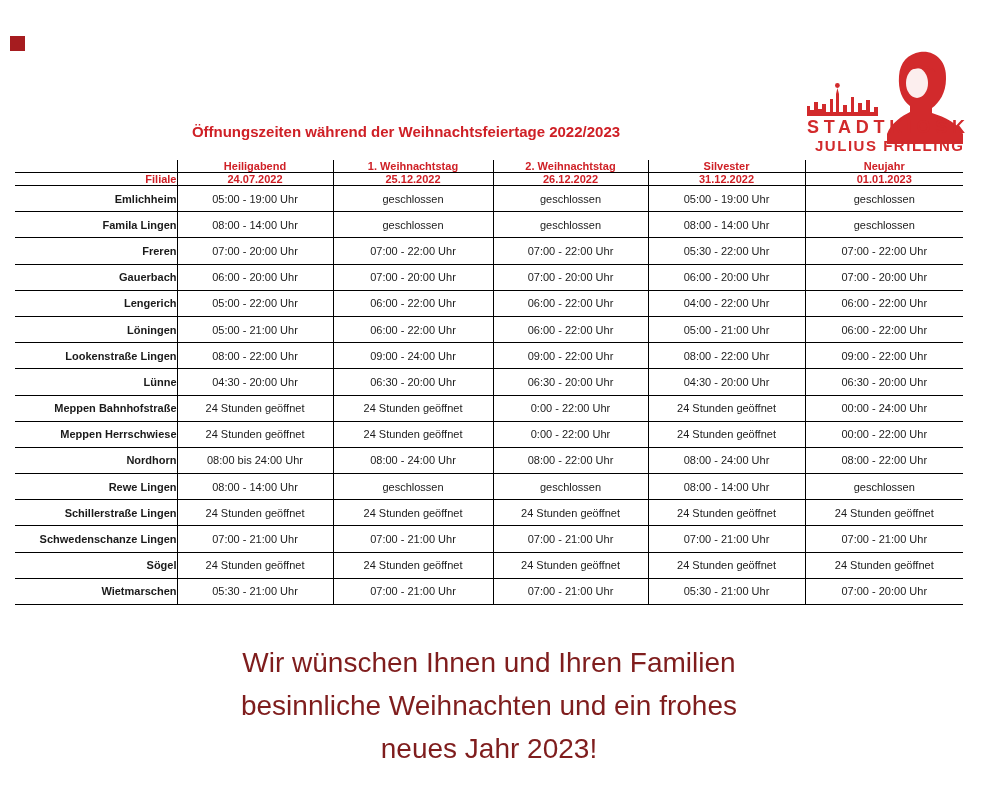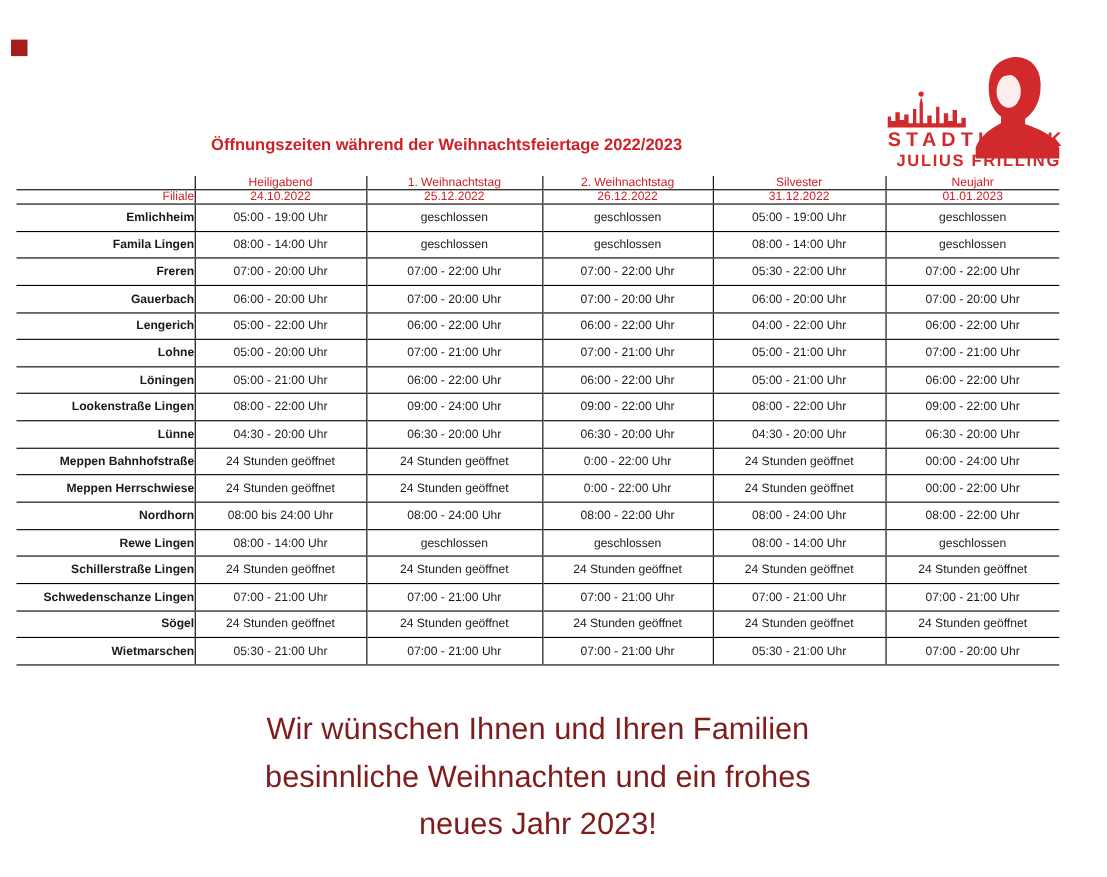--- a/index.html
+++ b/index.html
@@ -40,21 +40,21 @@
     color: #1a1a1a;
     white-space: nowrap;
     overflow: hidden;
     padding: 0;
   }
   .hours-table th + th, .hours-table td + td, .hours-table th + td {
     border-left: 1px solid #000;
   }
   .hours-table thead th {
     color: #cf2026;
-    font-weight: normal;
+    font-weight: bold;
   }
   .hours-table tbody th {
     text-align: right;
     padding-left: 10px;
     font-weight: bold;
   }
   .hours-table td { font-weight: normal; }
   
   .closing-message {
     position: absolute; left: 0; top: 641px; width: 978px;
@@ -102,21 +102,21 @@
     <tr id="holiday-row">
       <th></th>
     <th>Heiligabend</th>
         <th>1. Weihnachtstag</th>
         <th>2. Weihnachtstag</th>
         <th>Silvester</th>
         <th>Neujahr</th>
       </tr>
     <tr id="date-row">
       <th style="text-align:right; padding-left:10px;">Filiale</th>
-    <th>24.10.2022</th>
+    <th>24.07.2022</th>
         <th>25.12.2022</th>
         <th>26.12.2022</th>
         <th>31.12.2022</th>
         <th>01.01.2023</th>
       </tr>
   </thead>
   <tbody id="store-rows">
       <tr>
         <th>Emlichheim</th>
         <td>05:00 - 19:00 Uhr</td>
@@ -149,28 +149,20 @@
         <td>06:00 - 20:00 Uhr</td>
         <td>07:00 - 20:00 Uhr</td>
       </tr>
       <tr>
         <th>Lengerich</th>
         <td>05:00 - 22:00 Uhr</td>
         <td>06:00 - 22:00 Uhr</td>
         <td>06:00 - 22:00 Uhr</td>
         <td>04:00 - 22:00 Uhr</td>
         <td>06:00 - 22:00 Uhr</td>
-      </tr>
-      <tr>
-        <th>Lohne</th>
-        <td>05:00 - 20:00 Uhr</td>
-        <td>07:00 - 21:00 Uhr</td>
-        <td>07:00 - 21:00 Uhr</td>
-        <td>05:00 - 21:00 Uhr</td>
-        <td>07:00 - 21:00 Uhr</td>
       </tr>
       <tr>
         <th>Löningen</th>
         <td>05:00 - 21:00 Uhr</td>
         <td>06:00 - 22:00 Uhr</td>
         <td>06:00 - 22:00 Uhr</td>
         <td>05:00 - 21:00 Uhr</td>
         <td>06:00 - 22:00 Uhr</td>
       </tr>
       <tr>

